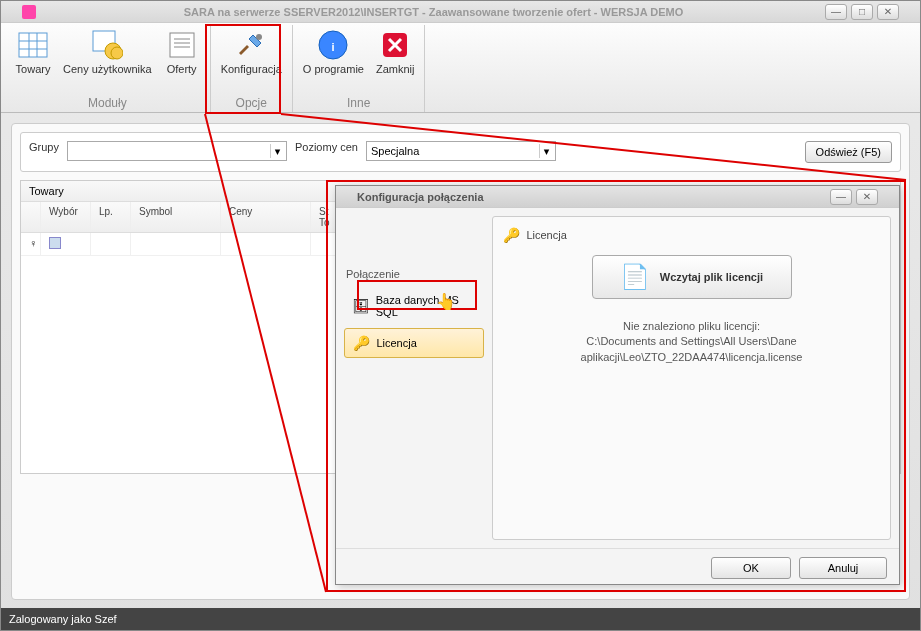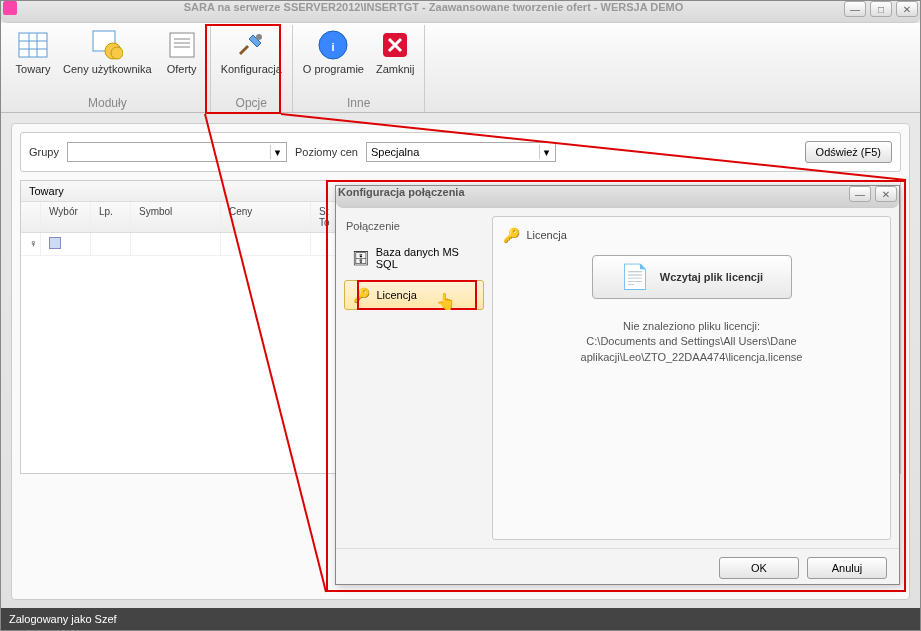--- a/index.html
+++ b/index.html
@@ -1,56 +1,56 @@
 <!DOCTYPE html>
 <html><head>
 <meta charset="utf-8">
 <style>
 * { box-sizing: border-box; margin: 0; padding: 0; font-family: Tahoma, sans-serif; font-size: 11px; }
 body { background: #e8e8e8; width: 921px; height: 631px; overflow: hidden; position: relative; }
 
 .window { position: absolute; background: #f0f0f0; border: 1px solid #888; }
 .main-window { left: 0; top: 0; width: 921px; height: 631px; background: linear-gradient(#eaeaea,#e0e0e0); }
-.titlebar { height: 22px; background: linear-gradient(#e8e8e8,#d8d8d8); display: flex; padding: 0 2px; color: #666; border-bottom: 1px solid #ccc; border-radius: 7px; }
+.titlebar { height: 22px; background: linear-gradient(#e8e8e8,#d8d8d8); display: flex; align-items: center; padding: 0 21px; color: #666; border-bottom: 1px solid #ccc; }
 .titlebar .logo { width: 14px; height: 14px; background: #f4a; border-radius: 2px; margin-right: 6px; }
 .titlebar .title { flex: 1; text-align: center; font-weight: bold; color: #999; }
 .winbtns { display: flex; gap: 4px; }
 .winbtn { width: 22px; height: 16px; border: 1px solid #aaa; border-radius: 3px; background: linear-gradient(#fff,#ddd); display: flex; align-items: center; justify-content: center; color: #666; font-size: 10px; cursor: pointer; }
 
 .ribbon { height: 90px; background: linear-gradient(#fdfdfd,#e8e8e8); border-bottom: 1px solid #bbb; display: flex; padding: 2px 4px 0; }
 .ribbon-group { display: flex; flex-direction: column; align-items: center; border-right: 1px solid #ccc; padding: 0 4px; }
 .ribbon-items { display: flex; flex: 1; align-items: flex-start; }
 .ribbon-btn { display: flex; flex-direction: column; align-items: center; padding: 4px 6px; cursor: pointer; min-width: 48px; }
 .ribbon-btn .icon { width: 32px; height: 32px; display: flex; align-items: center; justify-content: center; margin-bottom: 2px; }
 .ribbon-btn span.lbl { color: #333; font-size: 11px; }
 .ribbon-group-label { color: #888; font-size: 12px; padding: 2px 0; }
 
 .content { position: absolute; left: 10px; right: 10px; top: 122px; bottom: 30px; background: #fafafa; border: 1px solid #ccc; border-radius: 4px; padding: 8px; }
 .panel { border: 1px solid #ccc; border-radius: 3px; background: #fff; margin-bottom: 8px; }
 .panel-title { padding: 4px 8px; color: #444; background: linear-gradient(#f8f8f8,#eee); border-bottom: 1px solid #ddd; }
-.filter-row { display: flex; align-items: center; gap: 8px; padding: 8px; }
+.filter-row { display: flex; gap: 8px; padding: 8px; }
 .filter-row label { color: #333; }
 .combo { height: 20px; border: 1px solid #aaa; background: #fff; display: flex; align-items: center; padding: 0 4px; position: relative; }
 .combo .arrow { position: absolute; right: 2px; top: 2px; width: 14px; height: 14px; border-left: 1px solid #ccc; display: flex; align-items: center; justify-content: center; }
 .btn { height: 22px; padding: 0 10px; border: 1px solid #999; border-radius: 3px; background: linear-gradient(#fff,#e4e4e4); cursor: pointer; display: inline-flex; align-items: center; }
 
 .grid { border: 1px solid #ccc; background: #fff; }
 .grid-header { padding: 4px 8px; background: linear-gradient(#f8f8f8,#eee); border-bottom: 1px solid #ddd; }
 .grid-cols { display: flex; border-bottom: 1px solid #ddd; }
 .grid-col { padding: 4px 8px; border-right: 1px solid #eee; background: linear-gradient(#fafafa,#eee); font-size: 10px; color: #444; }
 .grid-body { height: 240px; }
 .grid-row { display: flex; border-bottom: 1px solid #f0f0f0; }
 .grid-cell { padding: 4px 8px; border-right: 1px solid #f0f0f0; }
 
 .statusbar { position: absolute; left: 0; right: 0; bottom: 0; height: 22px; background: #444; color: #fff; display: flex; align-items: center; padding: 0 8px; font-size: 11px; }
 
 .dialog { left: 335px; top: 185px; width: 565px; height: 400px; background: #f4f4f4; border: 1px solid #888; box-shadow: 2px 2px 8px rgba(0,0,0,0.2); }
 .dialog .body { display: flex; height: 340px; padding: 8px; gap: 8px; }
 .dialog .side { width: 140px; }
-.dialog .side-title { color: #555; padding: 4px 2px; }
+.dialog .side-title { color: #555; padding: 4px 2px; margin-top: 48px; }
 .dialog .side-item { display: flex; align-items: center; gap: 6px; padding: 6px 8px; cursor: pointer; border-radius: 3px; margin-top: 4px; }
 .dialog .side-item.sel { background: linear-gradient(#fff2d8,#ffe7a8); border: 1px solid #d8b348; }
 .dialog .main { flex: 1; border: 1px solid #ccc; background: #fafafa; border-radius: 3px; padding: 10px; display: flex; flex-direction: column; }
 .dialog .main-title { display: flex; align-items: center; gap: 6px; color: #444; margin-bottom: 12px; }
 .dialog .bigbtn { align-self: center; width: 200px; height: 44px; border: 1px solid #aaa; border-radius: 4px; background: linear-gradient(#fff,#e8e8e8); display: flex; align-items: center; justify-content: center; gap: 10px; cursor: pointer; font-weight: bold; color: #333; }
 .dialog .info { text-align: center; color: #555; margin-top: 20px; line-height: 1.4; }
 .dialog .footer { display: flex; justify-content: flex-end; gap: 8px; padding: 8px 12px; border-top: 1px solid #ddd; }
 
 .key-icon::before { content: "🔑"; font-size: 14px; }
 .db-icon::before { content: "🗄"; font-size: 14px; }
@@ -229,21 +229,21 @@
         <span>Wczytaj plik licencji</span>
       </div>
       <div class="info">
         <div>Nie znaleziono pliku licencji:</div>
         <div>C:\Documents and Settings\All Users\Dane aplikacji\Leo\ZTO_22DAA474\licencja.license</div>
       </div>
     </div>
   </div>
   <div class="footer">
     <button class="btn" style="width:80px;justify-content:center">OK</button>
-    <button class="btn" style="width:80px;justify-content:center">Anuluj</button>
+    <button class="btn" style="width:88px;justify-content:center">Anuluj</button>
   </div>
 </div>
 
 <div class="red-box" style="left:205px;top:24px;width:76px;height:90px"></div>
 <div class="red-box" style="left:357px;top:280px;width:120px;height:30px"></div>
 <div class="red-box" style="left:326px;top:180px;width:580px;height:412px"></div>
 
 <svg class="lines" width="921" height="631">
   <line x1="205" y1="114" x2="326" y2="592" stroke="#d00" stroke-width="2"></line>
   <line x1="281" y1="114" x2="906" y2="180" stroke="#d00" stroke-width="2"></line>

